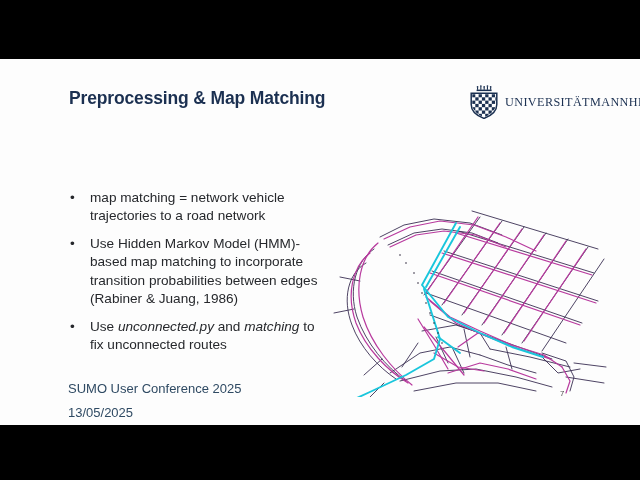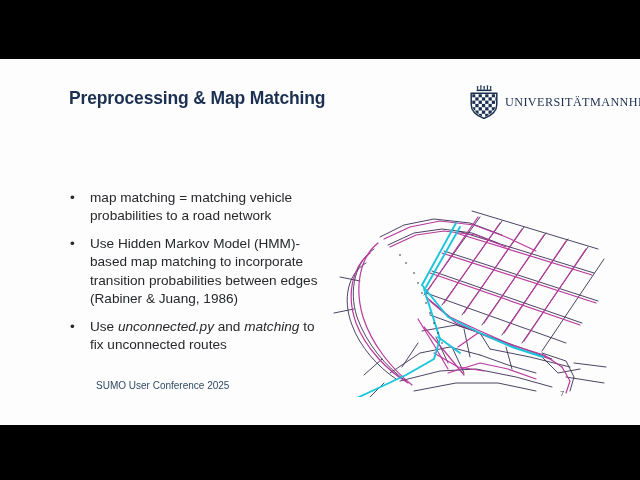--- a/index.html
+++ b/index.html
@@ -83,23 +83,22 @@
     color: #26282c;
   }
   .bullet .txt { display: block; }
   .bullet .txt i { font-style: italic; }
 
   
   #footer {
     position: absolute;
     left: 68px; top: 318px;
     color: #2f4a63;
-    font-size: 10px;
+    font-size: 13px;
     line-height: 1.85;
-    margin-left: 28px;
   }
   #pagenum {
     position: absolute;
     left: 560px; top: 330px;
     color: #4a4a4a;
     font-size: 7.8px;
   }
 
   
   #map {
@@ -172,34 +171,35 @@
       </svg>
       <div id="logo-text">
         <span>UNIVERSITÄT</span>
         <span>MANNHEIM</span>
       </div>
     </div>
 
     <div id="bullets">
       <div class="bullet">
         <span class="dot">•</span>
-        <span class="txt"><span>map matching = matching vehicle probabilities to a road network</span></span>
+        <span class="txt"><span>map matching = network vehicle trajectories to a road network</span></span>
       </div>
       <div class="bullet">
         <span class="dot">•</span>
         <span class="txt"><span>Use Hidden Markov Model (HMM)-based map matching to incorporate transition probabilities between edges (Rabiner &amp; Juang, 1986)</span></span>
       </div>
       <div class="bullet">
         <span class="dot">•</span>
         <span class="txt"><span>Use </span><i>unconnected.py</i><span> and </span><i>matching</i><span> to fix unconnected routes</span></span>
       </div>
     </div>
 
     <div id="footer">
       <div>SUMO User Conference 2025</div>
+      <div>13/05/2025</div>
     </div>
 
     <div id="pagenum">7</div>
 
     <div id="map">
       <svg viewBox="0 0 280 220">
         <g fill="none" stroke="#3a2f52" stroke-width="0.9" stroke-linecap="round">
 
           <path d="M36 86 C18 96 12 122 22 148 C30 170 48 190 66 202"></path>
           <path d="M44 72 C26 84 18 112 27 140 C36 166 56 190 76 204"></path>

